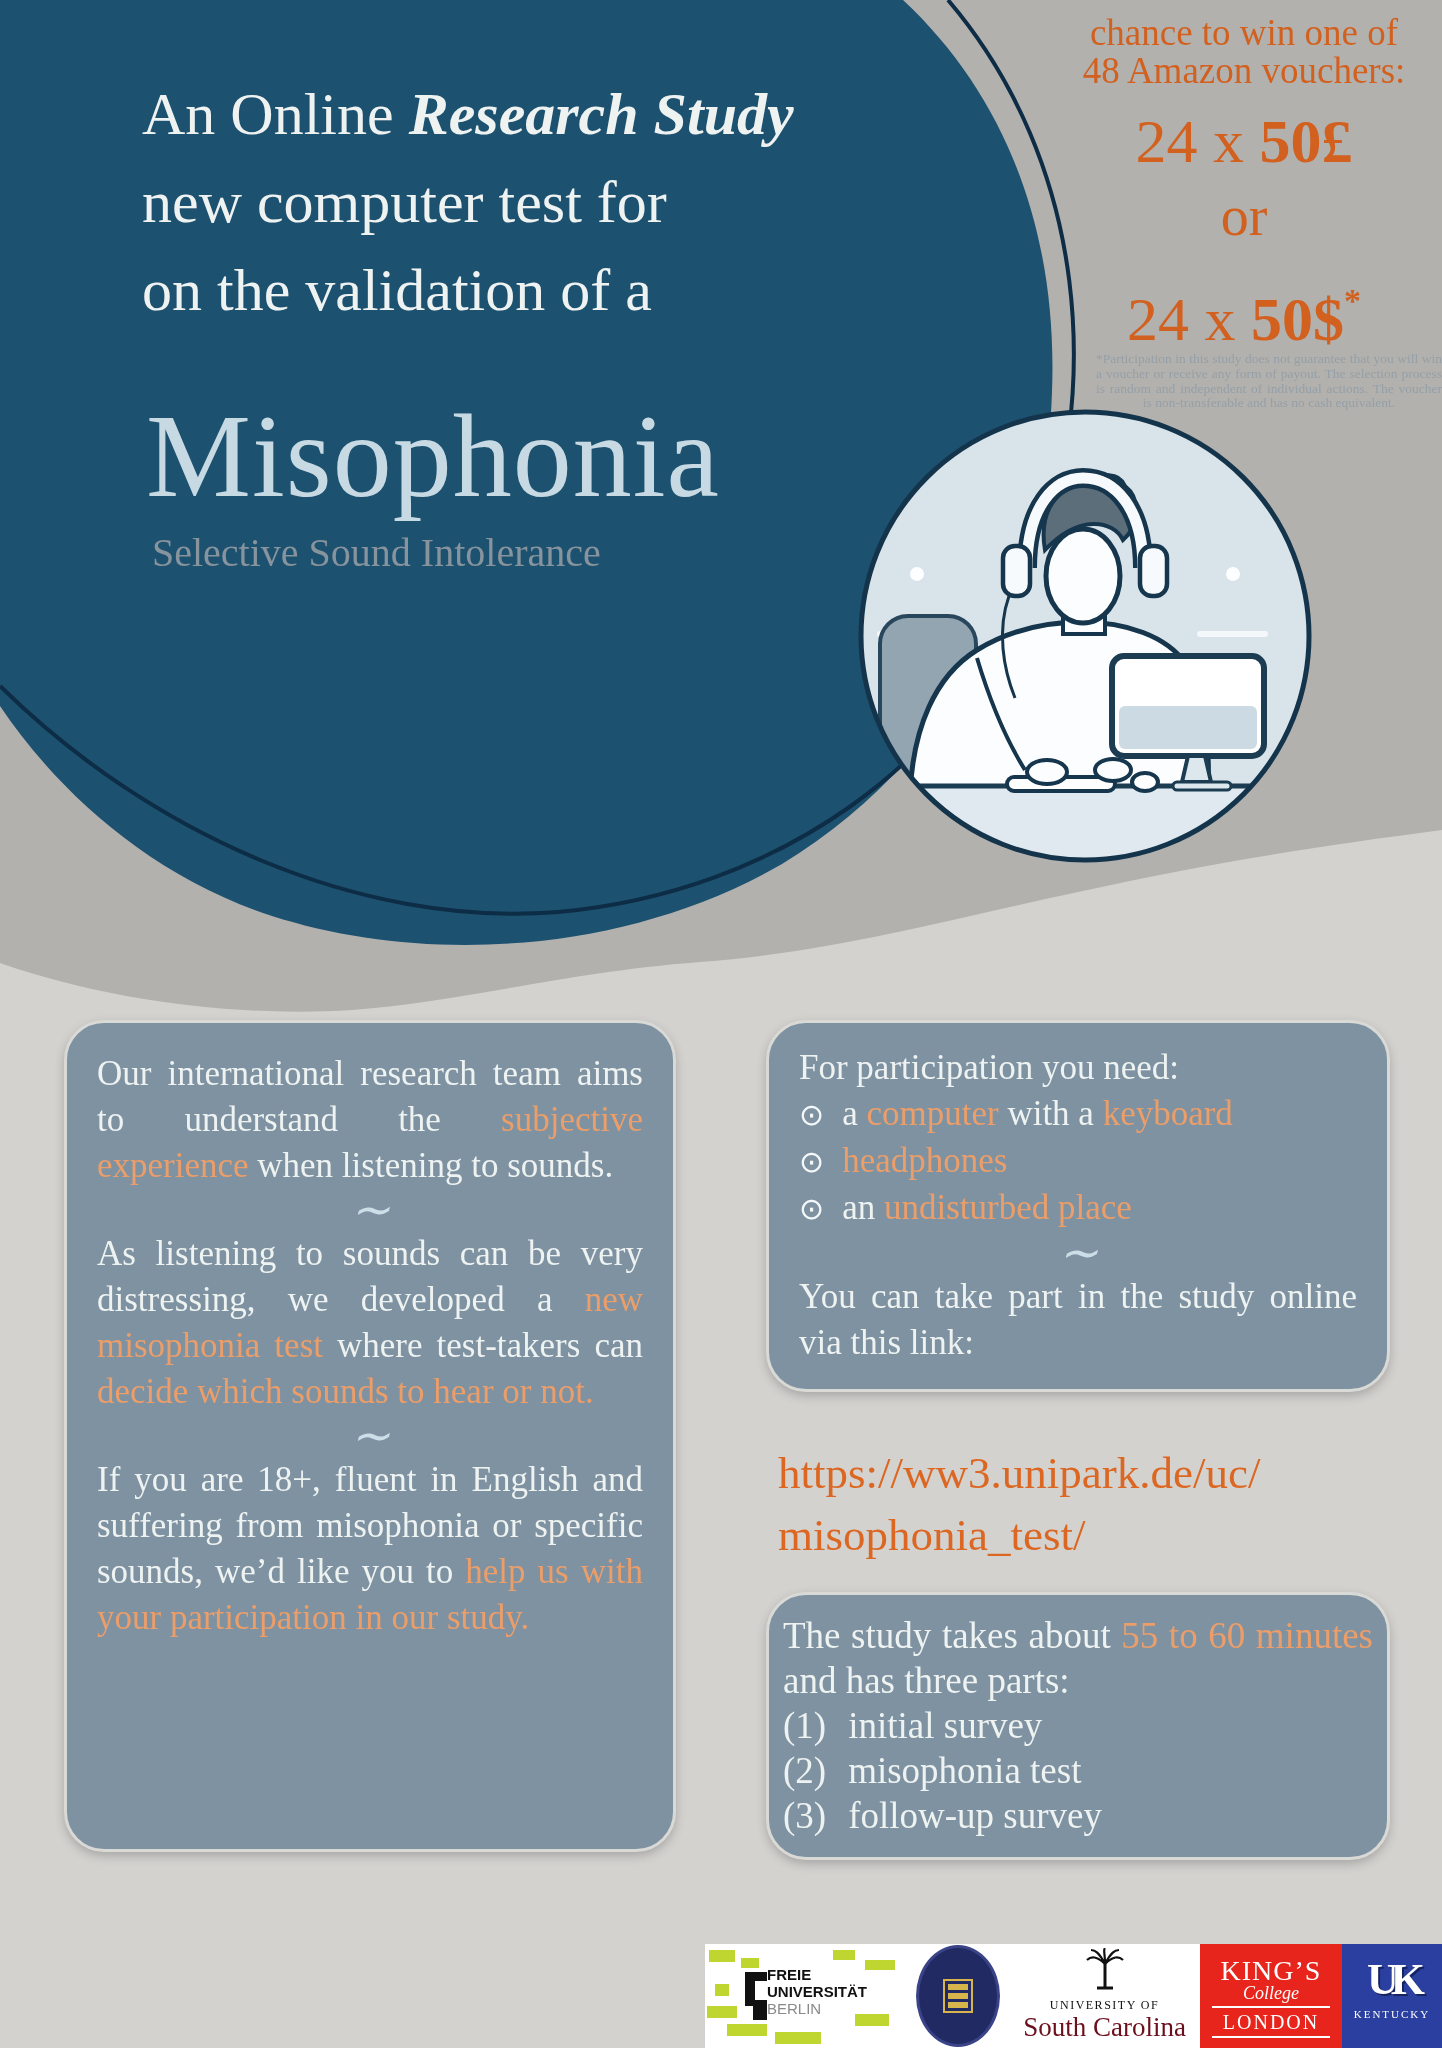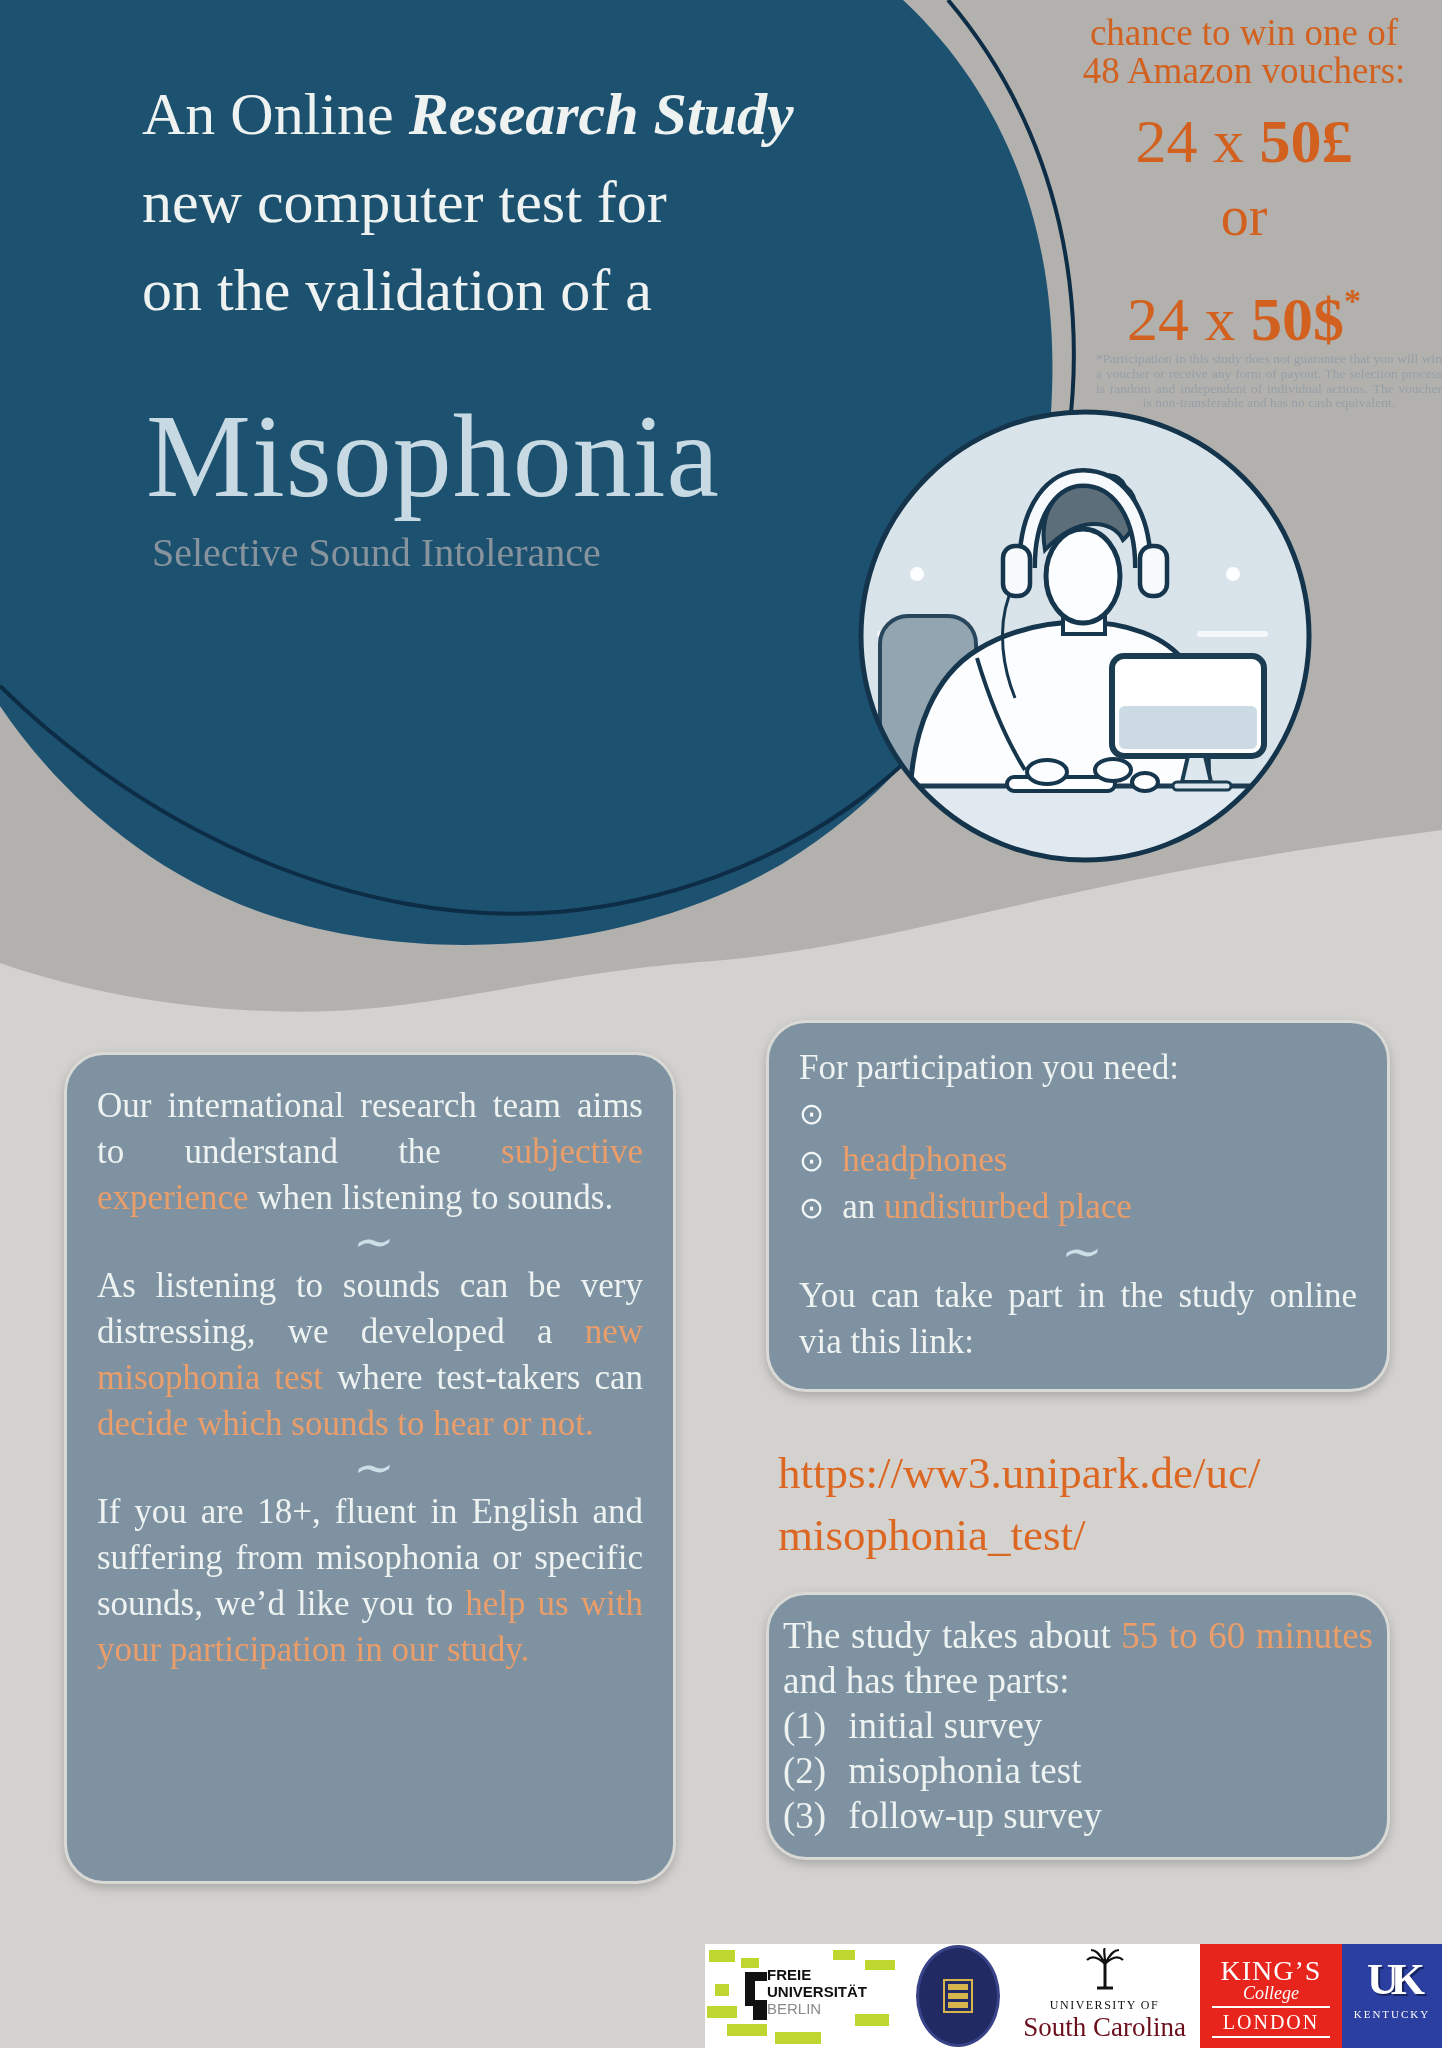--- a/index.html
+++ b/index.html
@@ -46,21 +46,21 @@
   .box{
     position:absolute;background:var(--box-slate,#7e92a1);
     border:3px solid #d9d9d6;border-radius:40px;
     box-shadow:0 4px 10px rgba(60,60,60,.28);
     color:var(--text-light,#eef3f2);
     box-sizing:border-box;text-align:justify;overflow:hidden;
   }
   .box p{margin:0;}
   .seg-base{color:inherit;}
   .seg-accent{color:var(--accent-soft,#eb9e6a);}
-  .left-box{left:64px;top:1052px;width:612px;height:832px;padding:28px 30px;font-size:35px;line-height:46px;}
+  .left-box{left:64px;top:1020px;width:612px;height:832px;padding:28px 30px;font-size:35px;line-height:46px;}
   .divider{text-align:center;text-align-last:center;color:#ccdfe9;font-size:48px;line-height:42px;height:42px;font-style:italic;}
   .right-box1{left:766px;top:1020px;width:624px;height:372px;padding:22px 30px;font-size:35px;line-height:46px;}
   .bullet-row{display:flex;gap:18px;align-items:baseline;text-align:left;}
   .bullet-icon{font-size:30px;color:#f4f8fa;flex:0 0 auto;}
   .right-box2{left:766px;top:1592px;width:624px;height:268px;padding:18px 14px;font-size:37px;line-height:45px;}
   .study-item{display:flex;gap:22px;text-align:left;}
 
   .link-block{
     position:absolute;left:778px;top:1442px;
     color:var(--link-orange,#dc6722);font-size:45px;line-height:62px;
@@ -181,20 +181,21 @@
     <div class="divider">∼</div>
     <p><span class="seg-base">As listening to sounds can be very distressing, we developed a </span><span class="seg-accent">new misophonia test</span><span class="seg-base"> where test-takers can </span><span class="seg-accent">decide which sounds to hear or not.</span></p>
     <div class="divider">∼</div>
     <p><span class="seg-base">If you are 18+, fluent in English and suffering from misophonia or specific sounds, we’d like you to </span><span class="seg-accent">help us with your participation in our study.</span></p>
   </div>
 
   <div class="box right-box1">
     <p>For participation you need:</p>
     <div class="bullet-row">
       <span class="bullet-icon">⊙</span>
+      <span><span class="seg-base">a </span><span class="seg-accent">computer</span><span class="seg-base"> with a </span><span class="seg-accent">keyboard</span></span>
     </div>
     <div class="bullet-row">
       <span class="bullet-icon">⊙</span>
       <span><span class="seg-accent">headphones</span></span>
     </div>
     <div class="bullet-row">
       <span class="bullet-icon">⊙</span>
       <span><span class="seg-base">an </span><span class="seg-accent">undisturbed place</span></span>
     </div>
     <div class="divider">∼</div>

